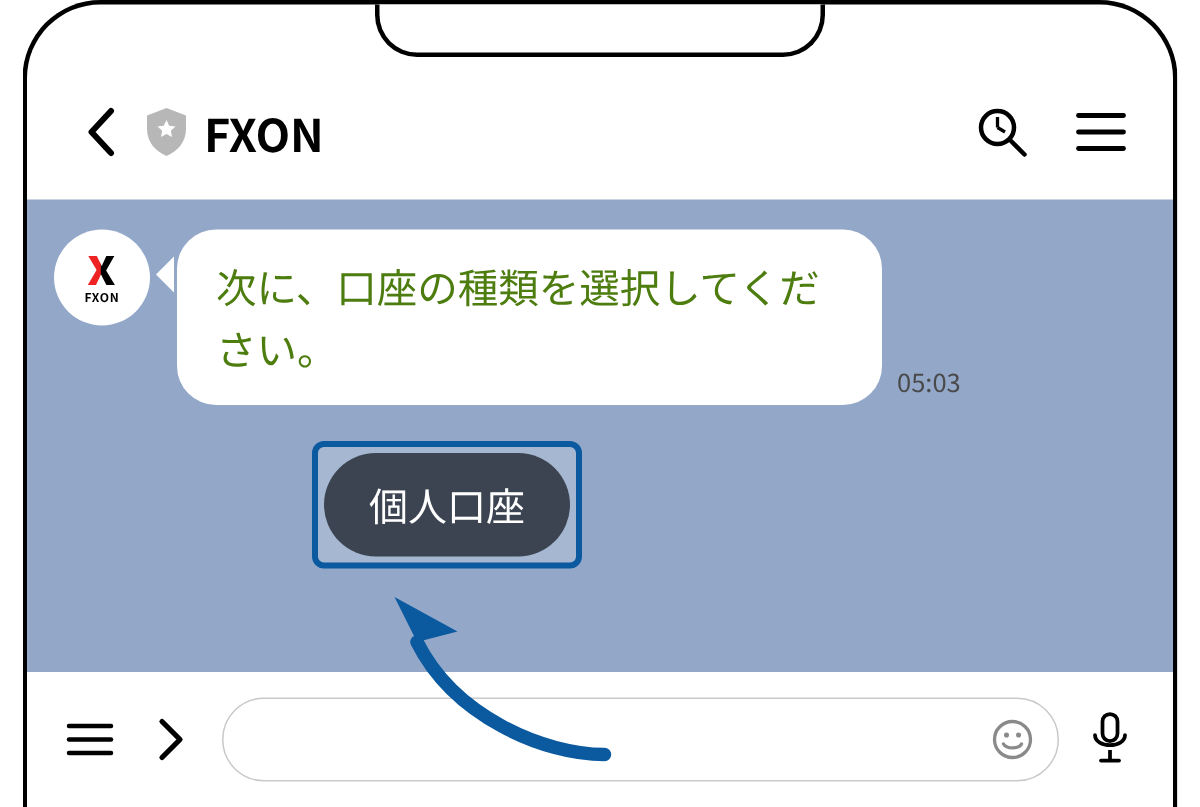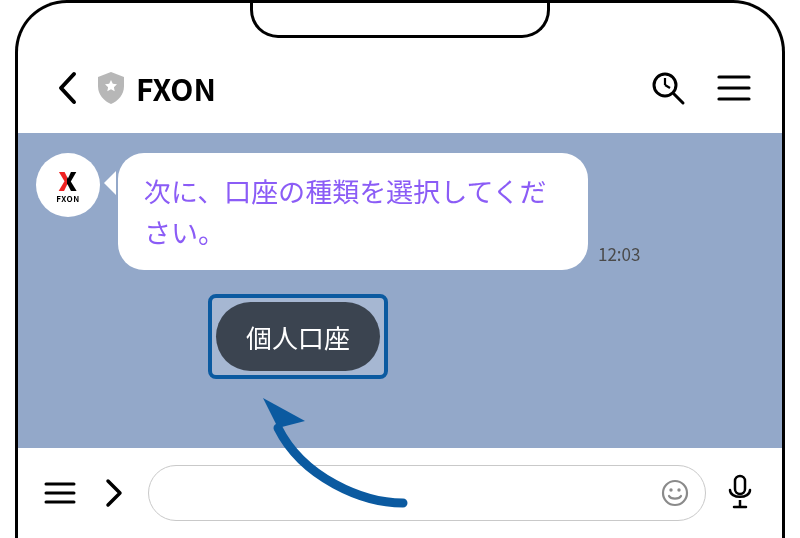--- a/index.html
+++ b/index.html
@@ -92,21 +92,21 @@
     font-size: 8px; font-weight:700; letter-spacing:0.5px; color:#000;
   }
   .bubble {
     position: relative;
     margin-left: 18px;
     background: #fff;
     border-radius: 26px;
     padding: 18px 26px;
     font-size: 27px;
     line-height: 1.5;
-    color: #8b5cf6;
+    color: #4d7c0f;
     max-width: 470px;
   }
   .bubble::before {
     content: "";
     position: absolute;
     top: 18px;
     left: -14px;
     width: 0; height: 0;
     border: 12px solid transparent;
     border-right-color: #fff;
@@ -223,21 +223,21 @@
   <div class="chat-area">
     <div class="msg-row">
       <div class="avatar">
         <span class="x-mark">X</span>
         <span class="x-text">FXON</span>
       </div>
       <div class="msg-inner">
         <div class="bubble">
           <span>次に、口座の種類を選択してください。</span>
         </div>
-        <div class="timestamp">12:03</div>
+        <div class="timestamp">05:03</div>
       </div>
     </div>
 
     <div class="options-row">
       <span class="highlight-box">
         <button class="option-btn">個人口座</button>
       </span>
     </div>
   </div>
 

